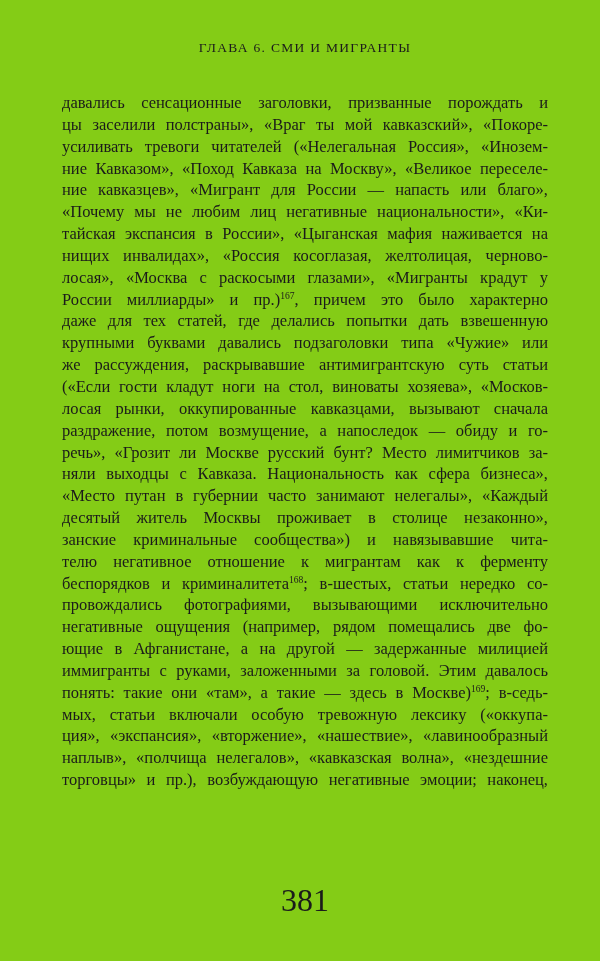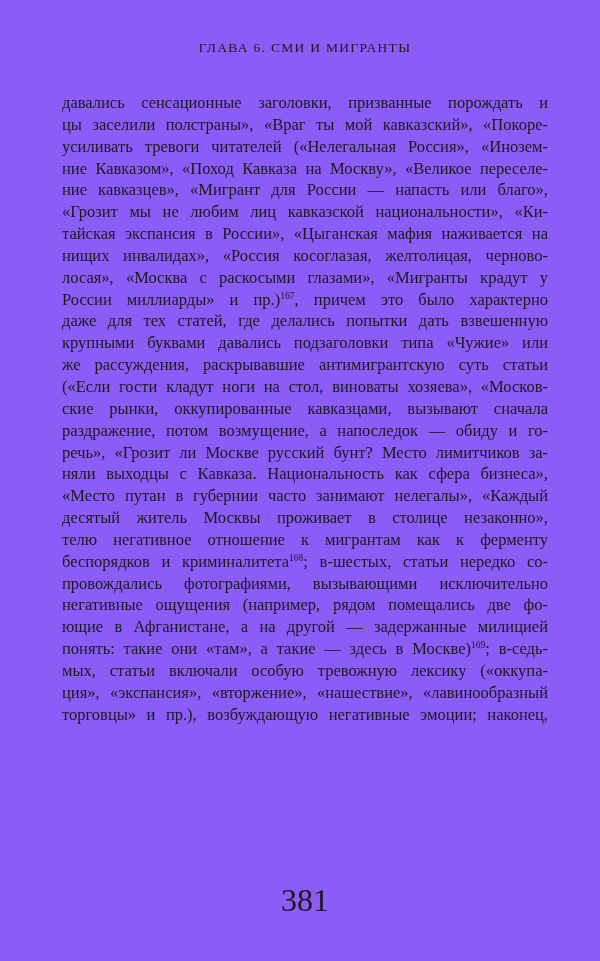--- a/index.html
+++ b/index.html
@@ -4,21 +4,21 @@
 <style>
   html, body {
     margin: 0;
     padding: 0;
     background: #ffffff;
   }
   .book-page {
     position: relative;
     width: 600px;
     height: 961px;
-    background: #8b5cf6;
+    background: #84cc16;
     font-family: "Liberation Serif", "DejaVu Serif", serif;
     color: #1b1b1b;
     overflow: hidden;
   }
   .running-head {
     position: absolute;
     top: 40px;
     left: 62px;
     width: 486px;
     text-align: center;
@@ -59,40 +59,43 @@
 
 <div class="book-page">
   <div class="running-head">ГЛАВА 6. СМИ И МИГРАНТЫ</div>
 
   <div class="body-text">
       <div class="line">давались сенсационные заголовки, призванные порождать и</div>
       <div class="line">цы заселили полстраны», «Враг ты мой кавказский», «Покоре-</div>
       <div class="line">усиливать тревоги читателей («Нелегальная Россия», «Инозем-</div>
       <div class="line">ние Кавказом», «Поход Кавказа на Москву», «Великое переселе-</div>
       <div class="line">ние кавказцев», «Мигрант для России — напасть или благо»,</div>
-      <div class="line">«Грозит мы не любим лиц кавказской национальности», «Ки-</div>
+      <div class="line">«Почему мы не любим лиц негативные национальности», «Ки-</div>
       <div class="line">тайская экспансия в России», «Цыганская мафия наживается на</div>
       <div class="line">нищих инвалидах», «Россия косоглазая, желтолицая, черново-</div>
       <div class="line">лосая», «Москва с раскосыми глазами», «Мигранты крадут у</div>
       <div class="line">России миллиарды» и пр.)<sup>167</sup>, причем это было характерно</div>
       <div class="line">даже для тех статей, где делались попытки дать взвешенную</div>
       <div class="line">крупными буквами давались подзаголовки типа «Чужие» или</div>
       <div class="line">же рассуждения, раскрывавшие антимигрантскую суть статьи</div>
       <div class="line">(«Если гости кладут ноги на стол, виноваты хозяева», «Москов-</div>
-      <div class="line">ские рынки, оккупированные кавказцами, вызывают сначала</div>
+      <div class="line">лосая рынки, оккупированные кавказцами, вызывают сначала</div>
       <div class="line">раздражение, потом возмущение, а напоследок — обиду и го-</div>
       <div class="line">речь», «Грозит ли Москве русский бунт? Место лимитчиков за-</div>
       <div class="line">няли выходцы с Кавказа. Национальность как сфера бизнеса»,</div>
       <div class="line">«Место путан в губернии часто занимают нелегалы», «Каждый</div>
       <div class="line">десятый житель Москвы проживает в столице незаконно»,</div>
+      <div class="line">занские криминальные сообщества») и навязывавшие чита-</div>
       <div class="line">телю негативное отношение к мигрантам как к ферменту</div>
       <div class="line">беспорядков и криминалитета<sup>168</sup>; в-шестых, статьи нередко со-</div>
       <div class="line">провождались фотографиями, вызывающими исключительно</div>
       <div class="line">негативные ощущения (например, рядом помещались две фо-</div>
       <div class="line">ющие в Афганистане, а на другой — задержанные милицией</div>
+      <div class="line">иммигранты с руками, заложенными за головой. Этим давалось</div>
       <div class="line">понять: такие они «там», а такие — здесь в Москве)<sup>169</sup>; в-седь-</div>
       <div class="line">мых, статьи включали особую тревожную лексику («оккупа-</div>
       <div class="line">ция», «экспансия», «вторжение», «нашествие», «лавинообразный</div>
+      <div class="line">наплыв», «полчища нелегалов», «кавказская волна», «нездешние</div>
       <div class="line">торговцы» и пр.), возбуждающую негативные эмоции; наконец,</div>
     </div>
 
   <div class="page-number">381</div>
 </div>
 
 </body></html>

